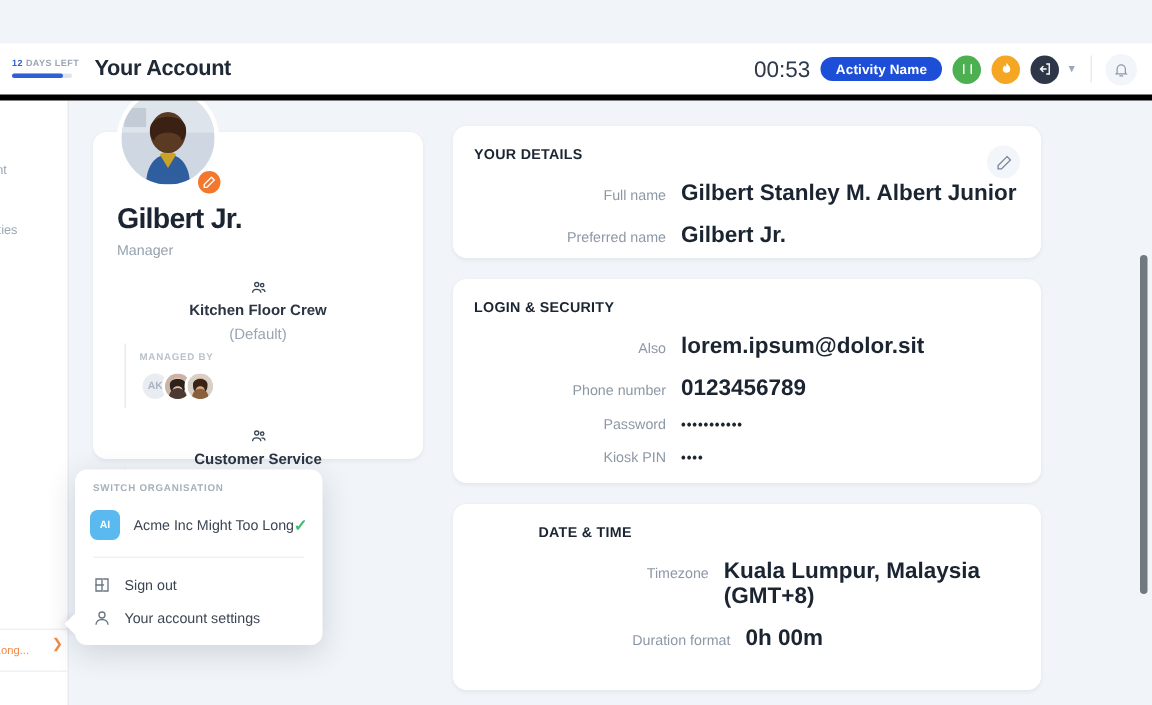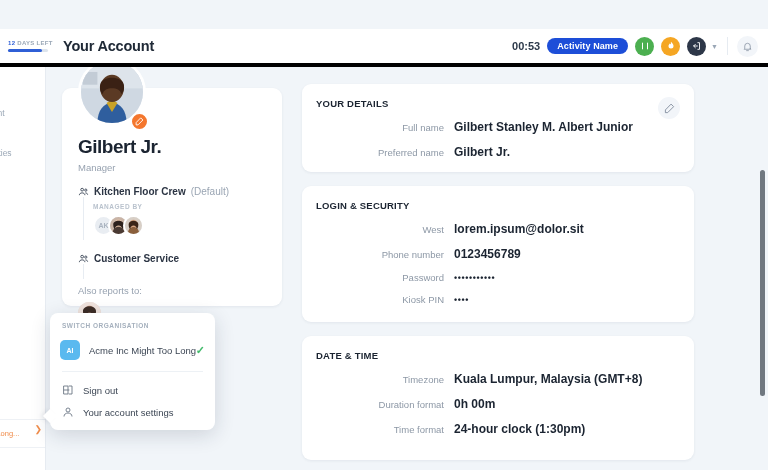--- a/index.html
+++ b/index.html
@@ -20,21 +20,21 @@
   .trial { width: 52px; padding-left: 8px; }
   .trial-line { font-size: 6px; letter-spacing: .3px; white-space: nowrap; }
   .trial-days { color: #2f5fd6; font-weight: bold; }
   .trial-txt { color: #9aa7b6; font-weight: bold; }
   .trial-bar { margin-top: 3px; width: 40px; height: 3px; background: #dde4ec; border-radius: 2px; }
   .trial-bar > i { display: block; height: 3px; width: 85%; background: #2f5fd6; border-radius: 2px; }
   .page-title {
     margin-left: 11px; font-size: 14.5px; font-weight: bold; color: #202a37; letter-spacing: -.2px;
   }
   .top-right { margin-left: auto; display: flex; align-items: center; gap: 7px; padding-right: 10px; }
-  .timer { font-size: 11px; font-weight: bold; color: #2d3a4b; text-align: right; }
+  .timer { font-size: 15px; font-weight: normal; color: #2d3a4b; text-align: right; }
   .pill-activity {
     background: #1d4ed8; color: #fff; font-size: 9px; font-weight: bold;
     padding: 3px 10px; border-radius: 10px; letter-spacing: .1px;
   }
   .circ { width: 19px; height: 19px; border-radius: 50%; display: flex; align-items: center; justify-content: center; }
   .circ svg { width: 10px; height: 10px; }
   .c-green { background: #4caf50; }
   .c-orange { background: #f5a623; }
   .c-dark { background: #2d3748; }
   .chev { color: #9aa7b6; font-size: 7px; margin-left: -2px; }
@@ -75,54 +75,54 @@
   }
   .av-photo { width: 100%; height: 100%; display: block; }
   .avatar-edit {
     position: absolute; left: 68px; top: 24px; width: 19px; height: 19px; border-radius: 50%;
     background: #f4772e; border: 2px solid #fff; display: flex; align-items: center; justify-content: center;
   }
   .avatar-edit svg { width: 9px; height: 9px; }
   .pc-body { padding: 48px 16px 0 16px; }
   .pc-name { font-size: 19px; font-weight: bold; color: #1b2431; letter-spacing: -.5px; }
   .pc-role { font-size: 9.5px; color: #97a2b0; margin-top: 4px; }
-  .team-row { display: flex; align-items: center; gap: 5px; margin-top: 13px; }
+  .team-row { display: flex; align-items: center; gap: 5px; margin-top: 13px; flex-direction: column; }
   .team-icon { width: 11px; height: 11px; color: #3b4657; }
   .team-name { font-size: 10px; font-weight: bold; color: #2b3443; }
   .team-default { font-size: 10px; color: #9aa5b3; }
   .managed-block { margin-left: 5px; border-left: 1px solid #e7ecf2; padding: 6px 0 4px 9px; }
   .managed-label { font-size: 6.5px; color: #b9c2cd; font-weight: bold; letter-spacing: .5px; }
   .stack { display: flex; margin-top: 5px; }
   .stack .av { width: 21px; height: 21px; border-radius: 50%; border: 2px solid #fff; margin-left: -6px; overflow: hidden; background: #e9edf2; }
   .stack .av:first-child { margin-left: 0; }
   .av-init { display: flex; align-items: center; justify-content: center; font-size: 7px; font-weight: bold; color: #aab4c0; width: 100%; height: 100%; }
   .empty-line { margin-left: 5px; border-left: 1px solid #e7ecf2; height: 15px; }
   .reports-label { font-size: 9.5px; color: #97a2b0; margin-top: 6px; }
   .reports-av { width: 23px; height: 23px; border-radius: 50%; overflow: hidden; margin-top: 6px; background: #e4d7d2; }
 
   
   .panel {
     position: absolute; left: 302px; width: 392px; background: #fff;
     border-radius: 9px; box-shadow: 0 1px 3px rgba(30,45,70,.07);
   }
   .p1 { top: 84px; height: 88px; }
   .p2 { top: 186px; height: 136px; }
-  .p3 { top: 336px; height: 124px; }
+  .p3 { top: 336px; height: 124px; padding-left: 43px; }
   .panel-title {
     font-size: 9.5px; font-weight: bold; color: #1b2431; letter-spacing: .2px;
     padding: 14px 0 0 14px;
   }
   .edit-btn {
     position: absolute; right: 14px; top: 13px; width: 22px; height: 22px; border-radius: 50%;
     background: #f2f5f9; display: flex; align-items: center; justify-content: center; cursor: pointer;
   }
   .edit-btn svg { width: 11px; height: 11px; }
   .frow { display: flex; align-items: baseline; margin-top: 11px; }
   .flabel { width: 152px; text-align: right; font-size: 9.5px; color: #8d98a6; padding-right: 10px; }
-  .fval { font-size: 12px; font-weight: bold; color: #1b2431; }
+  .fval { font-size: 15px; font-weight: bold; color: #1b2431; }
   .dots { font-size: 9px; color: #1b2431; letter-spacing: .6px; }
 
   
   .dropdown {
     position: absolute; left: 50px; top: 313px; width: 165px;
     background: #fff; border-radius: 8px; box-shadow: 0 5px 20px rgba(25,40,65,.16);
     z-index: 40; padding: 9px 0 7px 0;
   }
   .dd-caret {
     position: absolute; left: -5px; top: 98px; width: 10px; height: 10px; background: #fff;
@@ -309,21 +309,21 @@
     </div>
     <div class="frow">
       <div class="flabel">Preferred name</div>
       <div class="fval">Gilbert Jr.</div>
     </div>
   </div>
 
   <div class="panel p2">
     <div class="panel-title">LOGIN &amp; SECURITY</div>
     <div class="frow">
-      <div class="flabel">West</div>
+      <div class="flabel">Also</div>
       <div class="fval">lorem.ipsum@dolor.sit</div>
     </div>
     <div class="frow">
       <div class="flabel">Phone number</div>
       <div class="fval">0123456789</div>
     </div>
     <div class="frow">
       <div class="flabel">Password</div>
       <div class="fval dots">•••••••••••</div>
     </div>
@@ -335,24 +335,20 @@
 
   <div class="panel p3">
     <div class="panel-title">DATE &amp; TIME</div>
     <div class="frow">
       <div class="flabel">Timezone</div>
       <div class="fval">Kuala Lumpur, Malaysia (GMT+8)</div>
     </div>
     <div class="frow">
       <div class="flabel">Duration format</div>
       <div class="fval">0h 00m</div>
-    </div>
-    <div class="frow">
-      <div class="flabel">Time format</div>
-      <div class="fval">24-hour clock (1:30pm)</div>
     </div>
   </div>
 
   <div class="dropdown">
     <div class="dd-caret"></div>
     <div class="dd-head">SWITCH ORGANISATION</div>
 
     <div class="dd-org">
       <div class="dd-badge b-blue">AI</div>
       <div class="dd-org-name">Acme Inc Might Too Long...</div>

